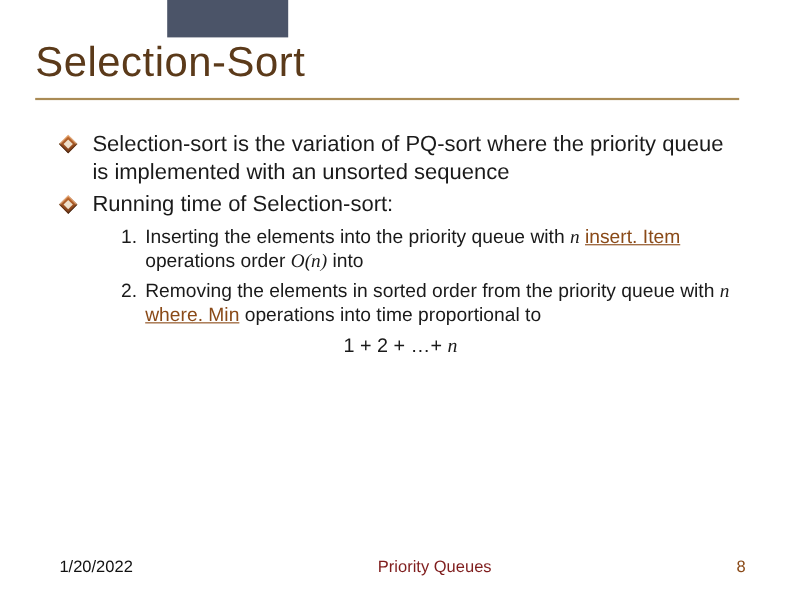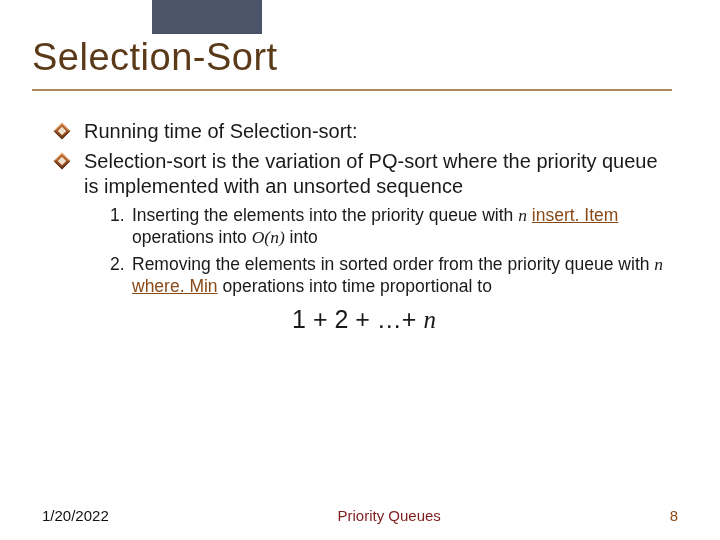--- a/index.html
+++ b/index.html
@@ -77,29 +77,29 @@
     margin-bottom: 4px;
   }
   .sub-ol > li::before {
     content: counter(subitem) ".";
     position: absolute;
     left: 0;
     top: 0;
   }
   .formula {
     text-align: center;
-    font-size: 25px;
+    font-size: 18px;
     margin: 2px 0 4px 0;
   }
   .ital { font-style: italic; font-family: "Times New Roman", serif; }
   .brown { color: #8a4a18; text-decoration: underline; }
   .sup { font-size: 0.7em; vertical-align: super; line-height: 0; }
   .footer {
     position: absolute;
-    left: 0; right: 0; bottom: 16px;
+    left: 12px; right: 0; bottom: 16px;
     display: flex;
     justify-content: space-between;
     align-items: flex-end;
     padding: 0 42px 0 42px;
     font-size: 15px;
     color: #111;
   }
   .footer-center span { color: #7f1d1d; }
   .footer-right { color: #8a4a18; }
 </style>
@@ -113,34 +113,34 @@
     <h1 class="title">Selection-Sort</h1>
     <div class="title-underline"></div>
   </div>
 
   <div class="body">
 
     <div class="lvl1">
       <div class="bullet">
           <div class="diamond"></div>
         </div>
-      <div class="txt">Running time of Selection-sort:</div>
+      <div class="txt">Selection-sort is the variation of PQ-sort where the priority queue is implemented with an unsorted sequence</div>
     </div>
 
     <div class="lvl1">
       <div class="bullet">
           <div class="diamond"></div>
         </div>
-      <div class="txt">Selection-sort is the variation of PQ-sort where the priority queue is implemented with an unsorted sequence</div>
+      <div class="txt">Running time of Selection-sort:</div>
     </div>
 
     <ol class="sub-ol">
       <li>
         <span>Inserting the elements into the priority queue with </span><span class="ital">n</span>
-        <span class="brown">insert. Item</span><span> operations into </span><span class="ital">O(n)</span><span> into</span>
+        <span class="brown">insert. Item</span><span> operations order </span><span class="ital">O(n)</span><span> into</span>
       </li>
       <li>
         <span>Removing the elements in sorted order from the priority queue with </span><span class="ital">n</span><span class="brown"> where. Min</span><span> operations into time proportional to</span>
       </li>
     </ol>
 
     <div class="formula">
       <span>1 + 2 + …+ </span><span class="ital">n</span>
     </div>
 

